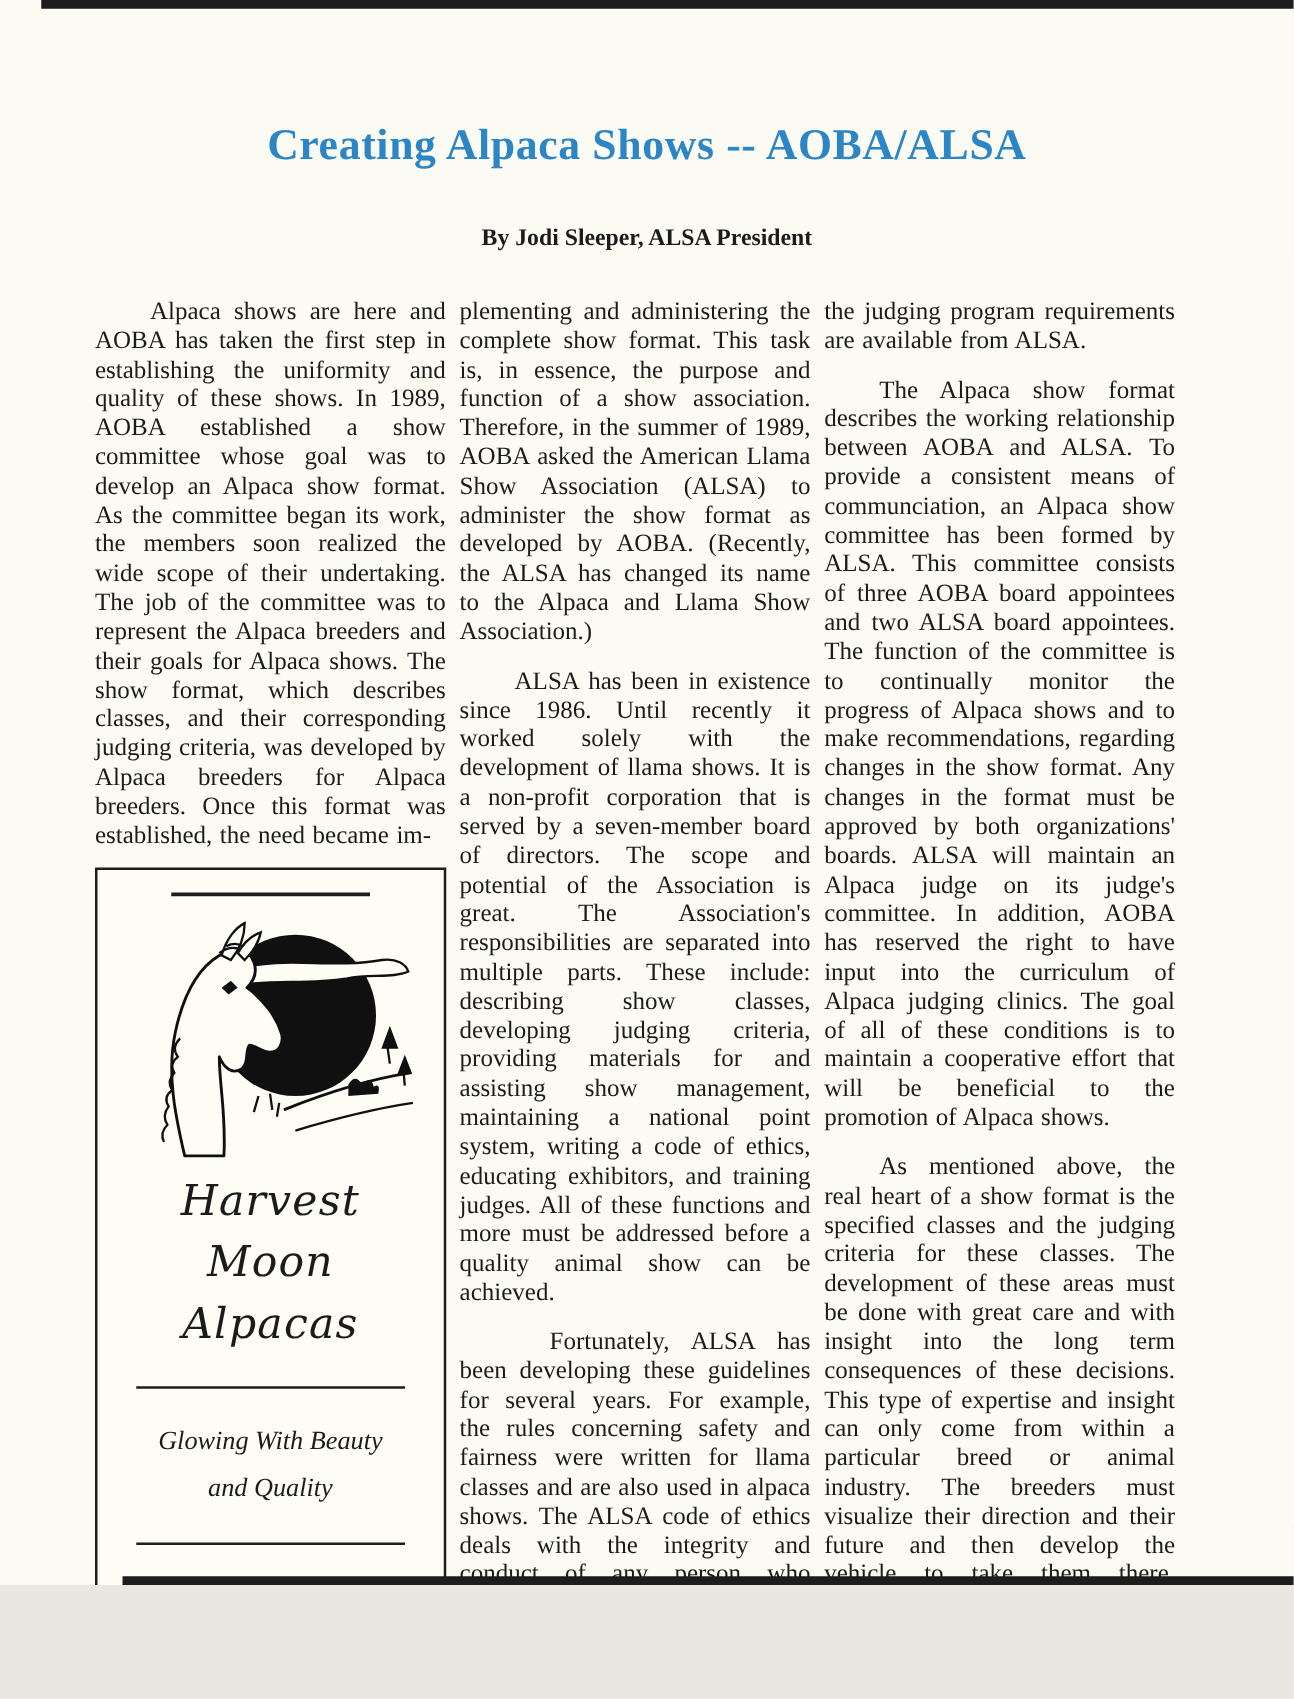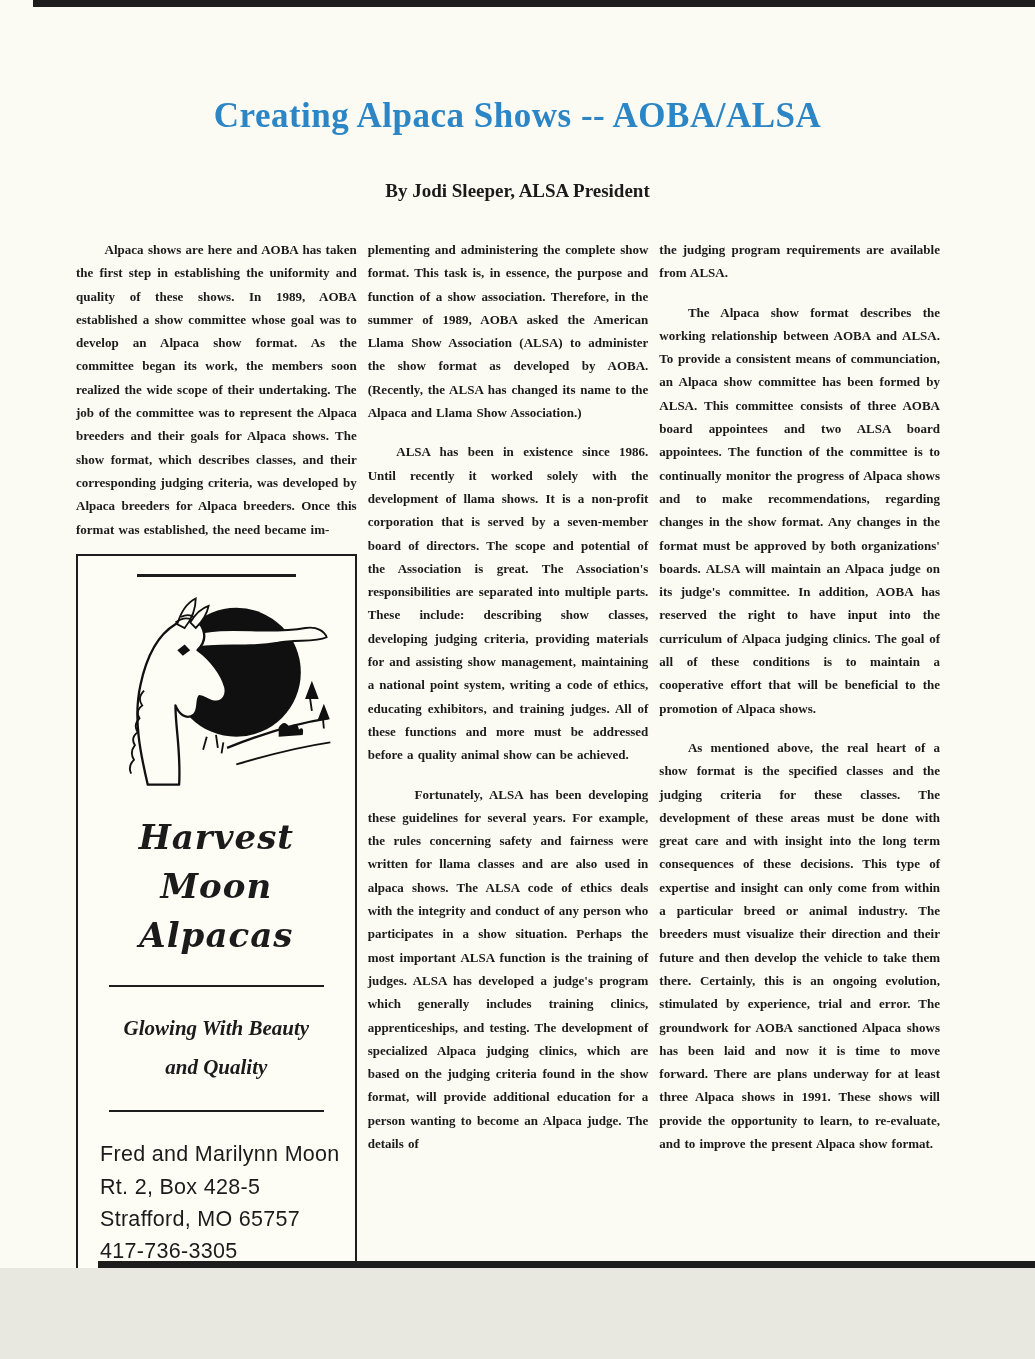--- a/index.html
+++ b/index.html
@@ -34,59 +34,58 @@
 
   .columns{
     margin:36px 95px 0 76px;
     display:grid;
     grid-template-columns:1fr 1fr 1fr;
     column-gap:11px;
   }
   .col{min-width:0;}
   .col p{
     margin:0;
-    font-size:13px;
+    font-size:20px;
     line-height:23.3px;
     text-align:justify;
     word-spacing:1px;
-    font-weight:bold;
   }
   .col p.indent{text-indent:2.2em;}
   .col p.indent-deep{text-indent:3.6em;}
   .col p + p{margin-top:16px;}
 
   
   .ad-box{
     margin-top:13px;
     border:2px solid #1d1d1d;
     background:#fdfdf6;
     padding:16px 10px 20px 10px;
   }
   .ad-rule{background:#1d1d1d;height:3px;border:0;}
   .ad-rule.top-rule{width:62%;margin:2px auto 10px auto;}
   .ad-rule.mid-rule{width:84%;height:2px;margin:24px auto 0 auto;}
   .ad-rule.short-rule{width:112px;height:2px;margin:24px auto 2px auto;}
 
   .ad-illustration{display:block;margin:2px auto 0 auto;width:236px;height:200px;}
 
   .ad-name{
-    margin-top:26px;
+    margin-top:10px;
     text-align:center;
     font-family:"DejaVu Serif", serif;
     font-style:italic;
-    font-weight:bold;
+    font-weight:normal;
     font-size:34px;
     line-height:1.45;
     letter-spacing:1px;
   }
   .ad-tagline{
     margin-top:22px;
     text-align:center;
     font-style:italic;
-    font-weight:bold;
+    font-weight:normal;
     font-size:21px;
     line-height:1.85;
   }
   .ad-contact{
     margin:26px 0 0 12px;
     font-family:"Liberation Sans", sans-serif;
     font-size:21.5px;
     line-height:1.5;
     letter-spacing:0.3px;
   }

